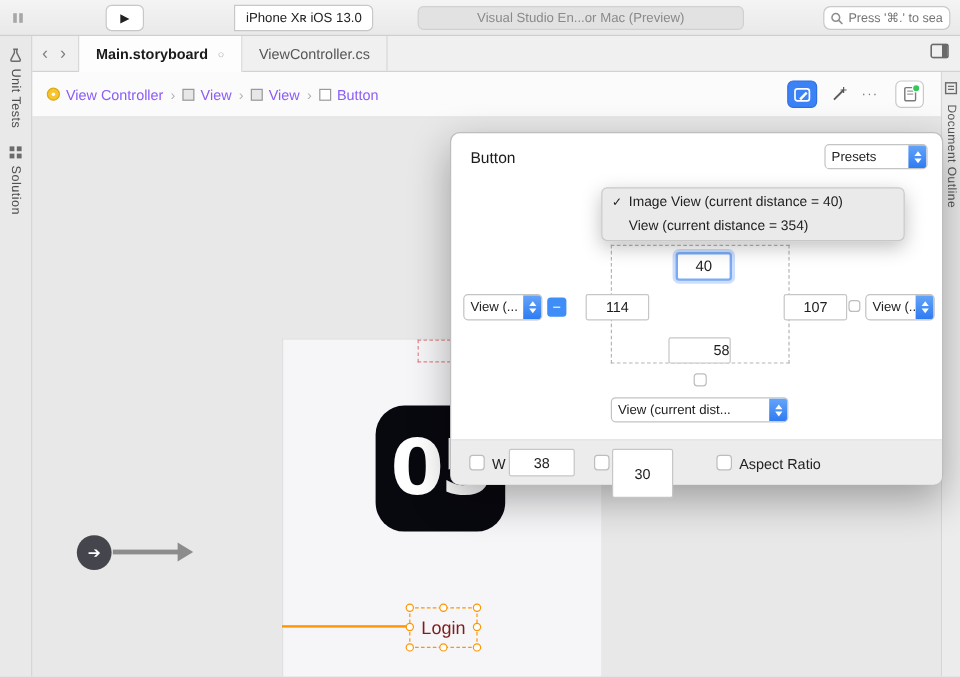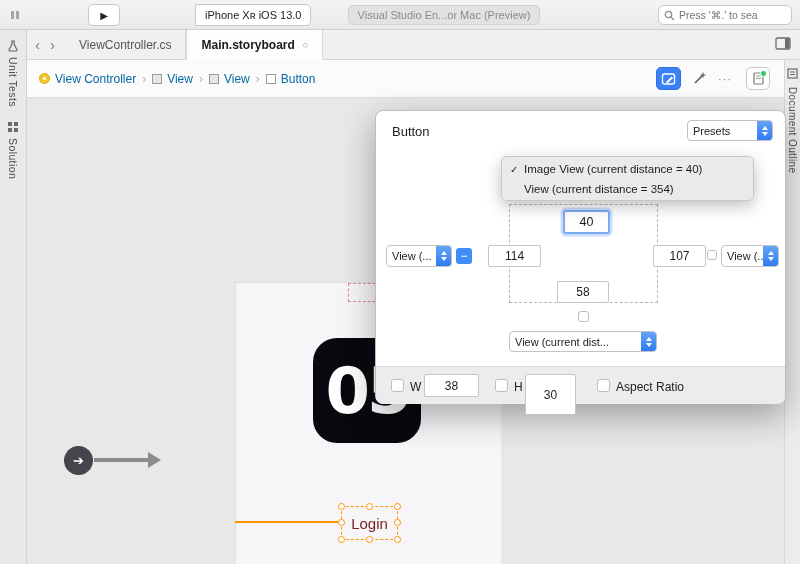--- a/index.html
+++ b/index.html
@@ -11,24 +11,24 @@
   .titlebar { position:absolute; top:0; left:0; width:800px; height:30px;
               background:linear-gradient(#f4f4f4,#e9e9e9); border-bottom:1px solid #cfcfcf; }
   .tb-btn { position:absolute; top:4px; height:22px; background:#fff; border:1px solid #c8c8c8;
             border-radius:5px; display:flex; align-items:center; justify-content:center;
             font-size:11px; color:#222; gap:5px; padding:0 9px; }
   .play-btn { left:88px; width:32px; font-size:10px; }
   .debug-btn { left:124px;margin-top:40px; }
   .device-btn { left:196px; margin-left:-1px; border-radius:0 5px 5px 0; }
   .debug-btn { border-radius:5px 0 0 5px; }
   .tb-chev { color:#8a8a8a; font-size:11px; }
-  .win-title { position:absolute; left:348px; top:5px; width:192px; height:20px; background:#e2e2e2;
+  .win-title { position:absolute; left:348px; top:5px; width:272px; height:20px; background:#e2e2e2;
                border:1px solid #d0d0d0; border-radius:5px; display:flex; align-items:center;
                justify-content:center; font-size:11px; color:#8a8a8a; }
-  .search { position:absolute; right:8px; top:5px; width:134px; height:20px; background:#fff;
+  .search { position:absolute; right:8px; top:5px; width:106px; height:20px; background:#fff;
             border:1px solid #c9c9c9; border-radius:6px; display:flex; align-items:center; padding:0 5px; gap:4px; }
   .search input { border:0; outline:0; flex:1; font-size:10.5px; color:#555; background:transparent;
                   font-family:"Liberation Sans",sans-serif; min-width:0; }
   .mini-icon { display:inline-flex; align-items:center; justify-content:center; }
 
   
   .left-rail { position:absolute; left:0; top:30px; width:27px; bottom:0; background:#e9e9e9;
                border-right:1px solid #d2d2d2; display:flex; flex-direction:column; align-items:center; padding-top:10px; gap:14px; }
   .rail-item { display:flex; flex-direction:column; align-items:center; gap:5px; cursor:default; }
   .v-label { writing-mode:vertical-rl; font-size:10.5px; color:#4d4d4d; letter-spacing:0.4px; }
@@ -43,21 +43,21 @@
   .nav-arrows span { cursor:default; }
   .tab { height:30px; display:flex; align-items:center; padding:0 14px; font-size:12px; color:#555;
          border-right:1px solid #d8d8d8; gap:8px; }
   .tab.active { background:#fdfdfd; border-left:1px solid #d8d8d8; color:#1a1a1a; font-weight:bold; }
   .tab .mod { color:#9a9a9a; font-size:9px; }
   .tabbar-right { margin-left:auto; padding-right:9px; }
 
   
   .breadcrumb { position:absolute; left:27px; top:60px; right:16px; height:38px; background:#fbfbfb;
                 border-bottom:1px solid #dcdcdc; display:flex; align-items:center; padding-left:12px; gap:6px; font-size:12px; }
-  .crumb { display:flex; align-items:center; gap:5px; color:#0369a1; }
+  .crumb { display:flex; align-items:center; gap:5px; color:#8b5cf6; }
   .sep { color:#b3b3b3; font-size:12px; }
   .vc-dot { width:11px; height:11px; border-radius:50%; background:#f7c531; border:1px solid #dca912; position:relative; }
   .vc-dot:after { content:""; position:absolute; left:3px; top:3px; width:3px; height:3px; background:#fff; border-radius:50%; }
   .sq-icon { width:10px; height:10px; border:1px solid #9a9a9a; background:#e7e7ea; }
   .sq-icon.white { background:#fff; }
   .bc-actions { position:absolute; right:14px; top:7px; display:flex; align-items:center; gap:6px; }
   .act-btn { width:25px; height:23px; border-radius:5px; display:flex; align-items:center; justify-content:center; }
   .act-btn.primary { background:#3c82f7; border:1px solid #2f6fe0; }
   .dots { color:#7a7a7a; font-size:11px; letter-spacing:1px; }
   .outline-btn { width:24px; height:23px; border:1px solid #c9c9c9; border-radius:5px; background:#fff;
@@ -102,23 +102,23 @@
   .menu-row .chk { width:14px; font-size:10px; }
 
   .dashed-box { position:absolute; left:133px; top:93px; width:149px; height:99px; border:1px dashed #b5b5b5; }
 
   .fld { position:absolute; background:#fff; border:1px solid #c6c6c6; border-radius:2px; text-align:center;
          font-family:"Liberation Sans",sans-serif; font-size:12px; color:#1d1d1f; padding:0; outline:none; }
   #fld-top { left:187px; top:99px; width:47px; height:24px; border:2px solid #7babf5; border-radius:3px;
              box-shadow:0 0 0 2.5px rgba(110,160,250,.35); font-size:12.5px; }
   #fld-left { left:112px; top:134px; width:53px; height:22px; }
   #fld-right { left:277px; top:134px; width:53px; height:22px; }
-  #fld-bottom { left:181px; top:170px; width:52px; height:22px; }
+  #fld-bottom { left:181px; top:170px; width:52px; height:22px;text-align:right; }
   #fld-w { left:48px; top:263px; width:55px; height:23px; }
-  #fld-h { left:149px; top:263px; width:51px; height:41px; }
+  #fld-h { left:134px; top:263px; width:51px; height:41px; }
 
   #popup-left { left:10px; top:134px; width:66px; height:22px; }
   #popup-right { left:345px; top:134px; width:58px; height:22px; }
   #popup-bottom { left:133px; top:220px; width:148px; height:21px; }
 
   .minus-btn { position:absolute; left:80px; top:137px; width:16px; height:16px; background:#3f8ef7;
                border-radius:3px; color:#fff; display:flex; align-items:center; justify-content:center;
                font-size:12px; line-height:1; }
   .chkbox { position:absolute; width:13px; height:13px; background:#fff; border:1px solid #bdbdbd; border-radius:3px; }
   #chk-mini { left:331px; top:139px; width:10px; height:10px; }
@@ -202,26 +202,26 @@
         </svg>
     </span>
     <span class="v-label">Document Outline</span>
   </div>
 
   <div class="tabbar">
     <div class="nav-arrows">
       <span>‹</span>
       <span>›</span>
     </div>
-    <div class="tab">
-      <span>ViewController.cs</span>
-    </div>
     <div class="tab active">
       <span>Main.storyboard</span>
       <span class="mod">○</span>
+    </div>
+    <div class="tab">
+      <span>ViewController.cs</span>
     </div>
     <div class="tabbar-right">
       <svg width="16" height="13">
           <rect x="1" y="1" width="14" height="11" rx="1.5" fill="none" stroke="#6a6a6a" stroke-width="1.3"></rect>
           <rect x="10" y="1.5" width="4.5" height="10" fill="#6a6a6a"></rect>
         </svg>
     </div>
   </div>
 
   <div class="breadcrumb">

